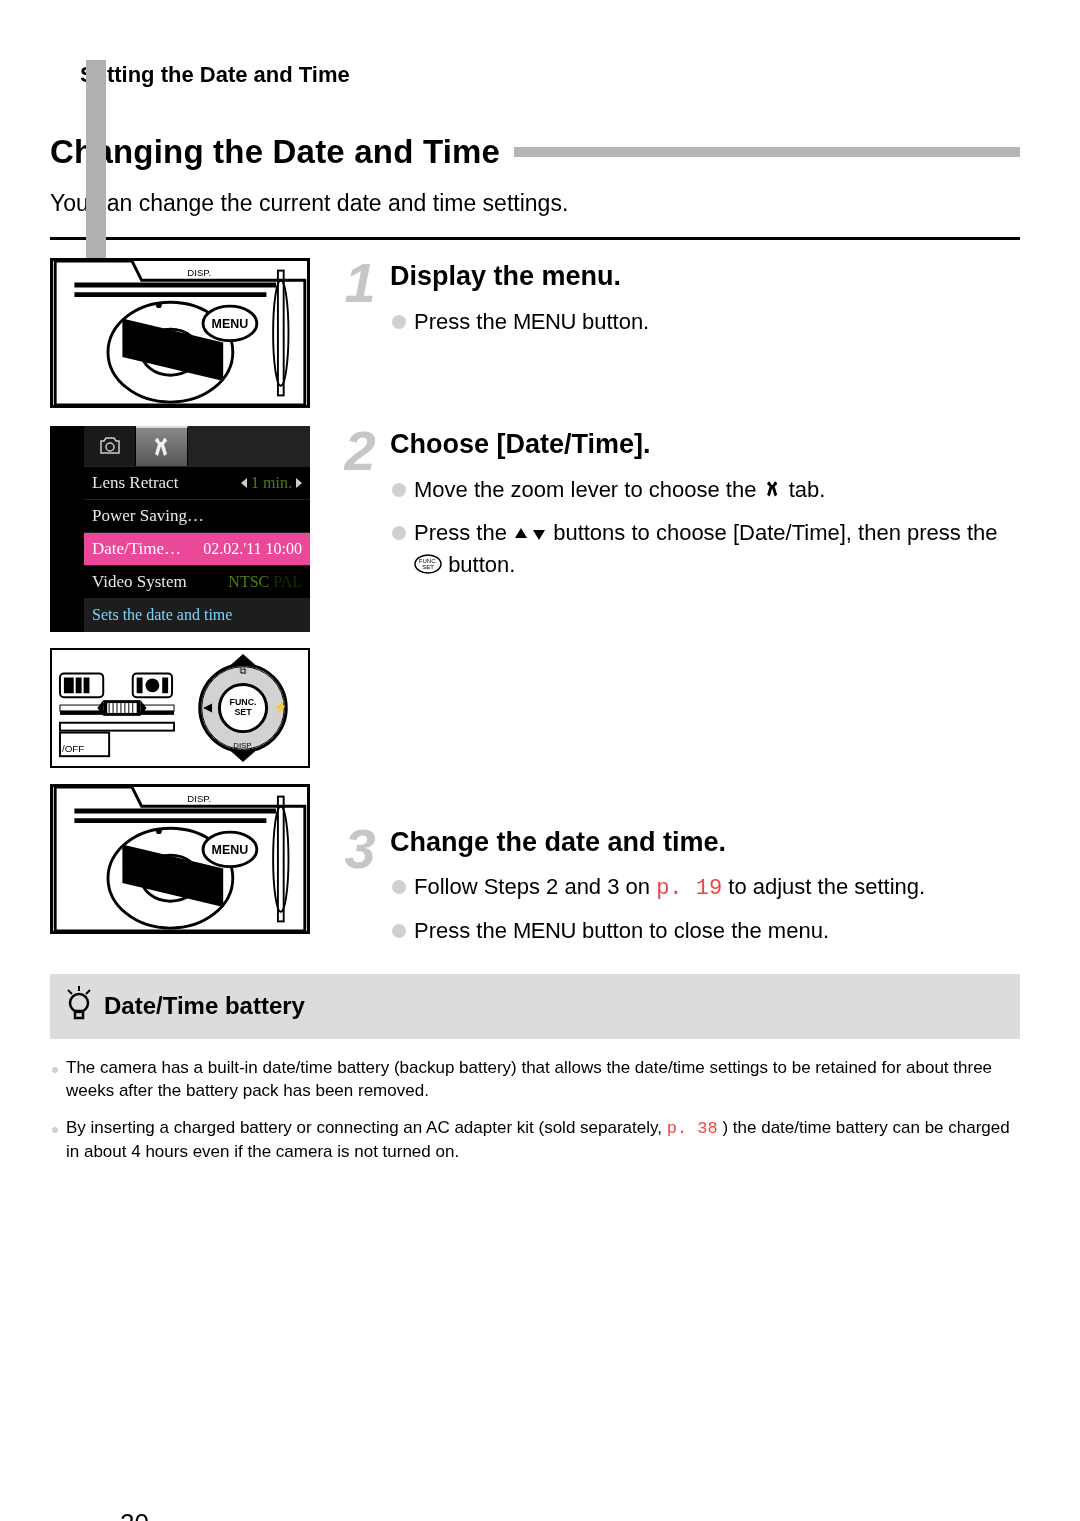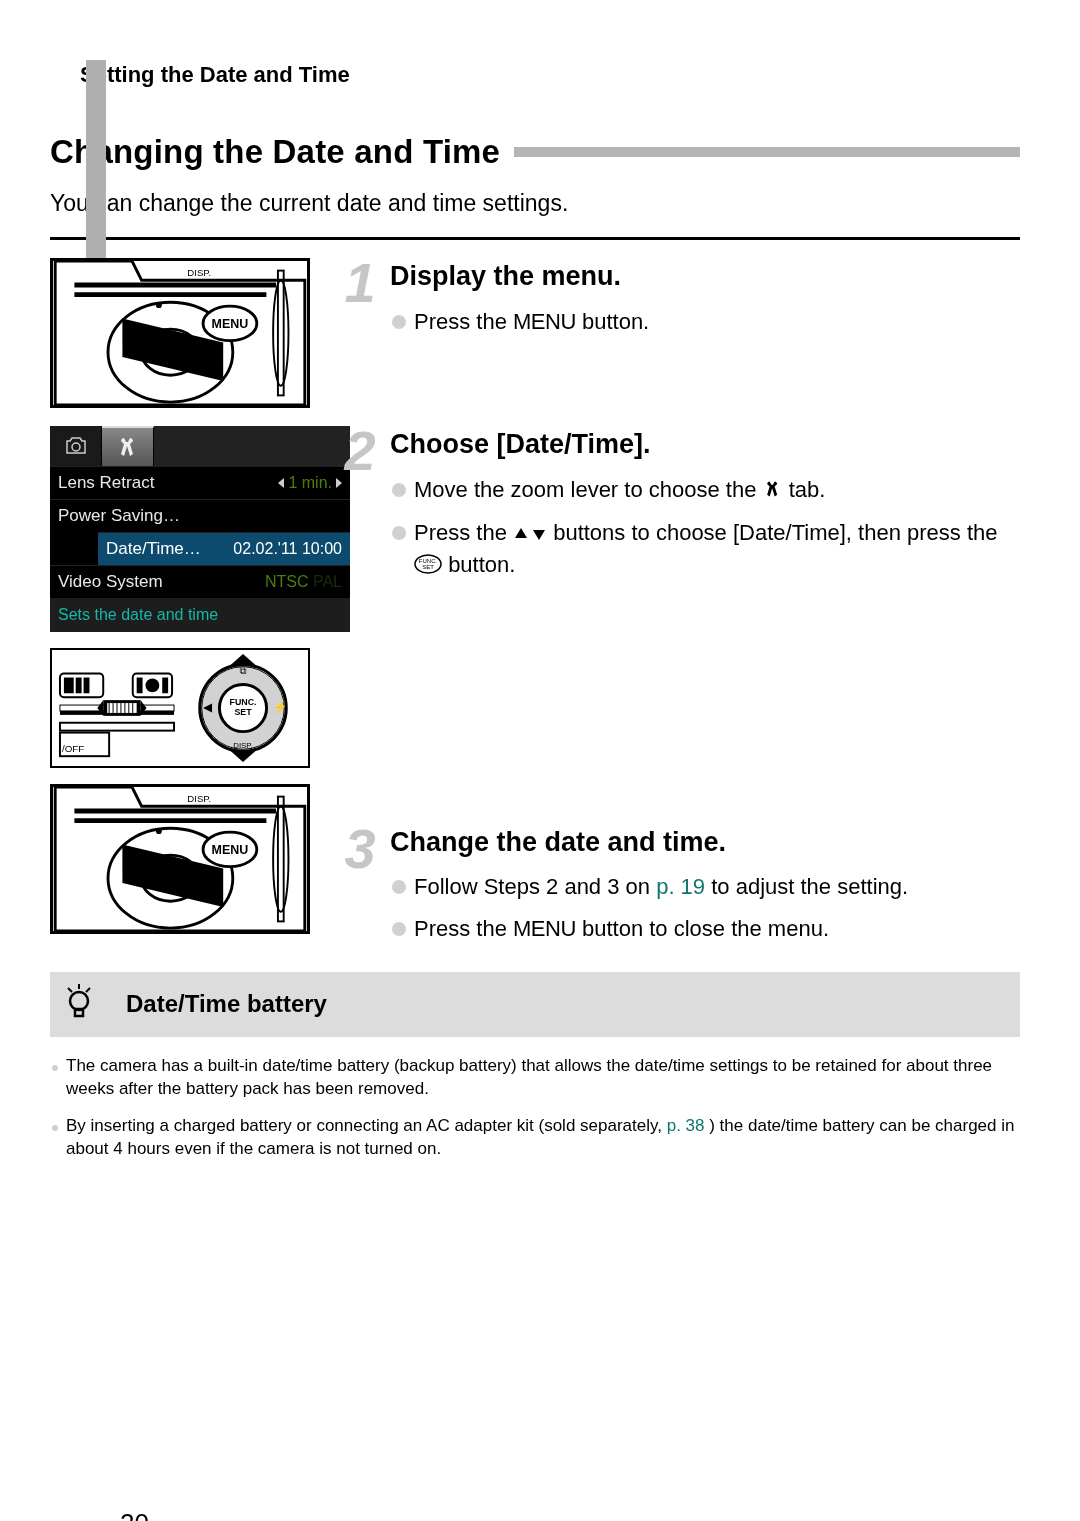--- a/index.html
+++ b/index.html
@@ -128,39 +128,40 @@
   .inline-icon {
     display: inline-block;
     vertical-align: -2px;
   }
   .menu-word {
     font-family: Arial, sans-serif;
     font-weight: 400;
     font-stretch: condensed;
     letter-spacing: -0.5px;
   }
-  .link { color: #0f766e; }
+  .link { color: #ef4444; font-family: Liberation Mono, monospace; }
 
   
   .fig-camera {
     border: 3px solid #000;
     height: 150px;
     position: relative;
     background: #fff;
     overflow: hidden;
   }
   .fig-camera svg { width: 100%; height: 100%; }
 
   
   .fig-menu {
-    width: 300px;
+    width: 260px;
     background: #000;
     font-size: 17px;
     color: #e8e8e8;
-    font-family: Liberation Sans, sans-serif;
+    font-family: Liberation Serif, serif;
+    padding-left: 34px;
   }
   .menu-tabs {
     display: flex;
     background: #222;
   }
   .menu-tab {
     width: 52px;
     height: 40px;
     display: flex;
     align-items: center;
@@ -174,30 +175,29 @@
   }
   .menu-row {
     display: flex;
     height: 33px;
     align-items: center;
     padding: 0 8px;
     border-top: 1px solid #222;
     justify-content: space-between;
   }
   .menu-row.sel {
-    background: #0c4a6e;
+    background: #ec4899;
     color: #fff;
-    margin-left: 48px;
   }
   .menu-label { white-space: nowrap; }
   .menu-val { color: #4d7c0f; font-size: 16px; }
   .menu-row.sel .menu-val { color: #fff; }
   .menu-caption {
     background: #1d1d1d;
-    color: #14b8a6;
+    color: #7dd3fc;
     font-size: 16px;
     padding: 6px 8px;
   }
   .menu-arrow {
     display:inline-block;width:0;height:0;border-top:5px solid transparent;border-bottom:5px solid transparent;
   }
   .menu-arrow.l{border-right:6px solid #ccc;margin-right:4px;}
   .menu-arrow.r{border-left:6px solid #ccc;margin-left:4px;}
 
   
@@ -208,21 +208,21 @@
     position: relative;
     display:flex;align-items:center;gap:8px;padding:4px 6px;
   }
 
   
   .tip-header {
     background: #dcdcdc;
     padding: 12px 14px;
     display: flex;
     align-items: center;
-    gap: 32px;
+    gap: 10px;
     margin-top: 24px;
   }
   .tip-title { font-weight: 700; font-size: 24px; }
 
   .tip-list { margin: 18px 0 0 0; padding: 0; list-style: none; }
 
   .page-num {
     position: absolute;
     bottom: 40px;
     left: 70px;

